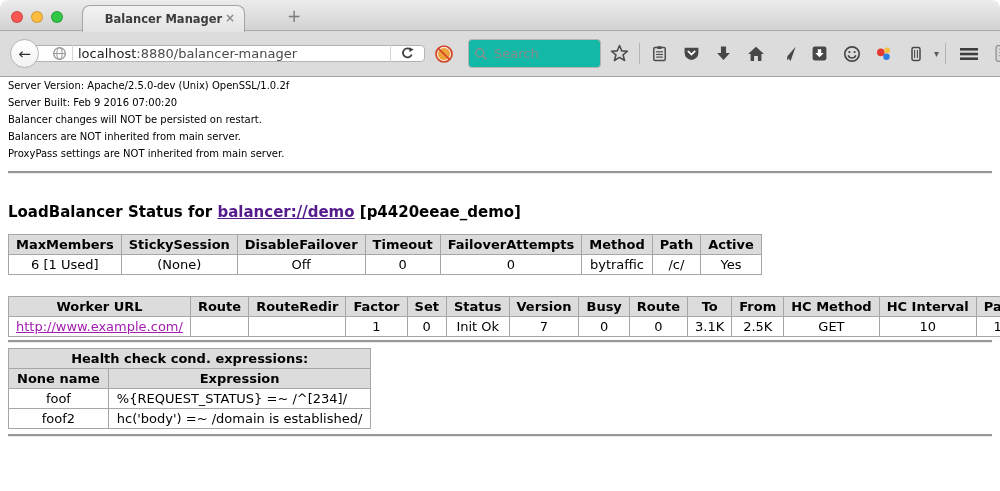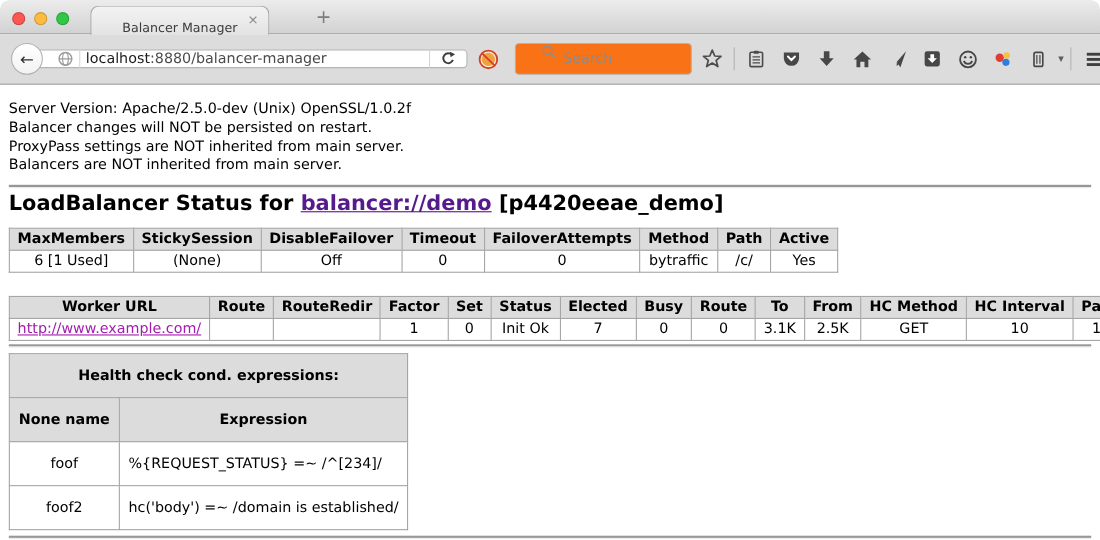--- a/index.html
+++ b/index.html
@@ -21,22 +21,22 @@
   .traffic { position:absolute; top:11px; left:11px; display:flex; gap:8px; }
   .light { width:12px; height:12px; border-radius:50%; border:1px solid rgba(0,0,0,0.18); }
   .light.red { background:#fc5753; }
   .light.yellow { background:#fdbc40; }
   .light.green { background:#33c748; }
   .tab {
     position:absolute; left:82px; top:5px; width:163px; height:27px;
     background:linear-gradient(#f3f3f3,#e3e3e3);
     border:1px solid #a5a5a5; border-bottom:none;
     border-radius:8px 8px 0 0;
-    display:flex; align-items:flex-end; justify-content:center;
-    font-size:11.5px; color:#3c3c3c;
+    display:flex; align-items:center; justify-content:center;
+    font-size:11.5px; color:#3c3c3c;font-weight:bold;
   }
   .tab-close { position:absolute; right:9px; top:6px; color:#8a8a8a; font-size:12px; line-height:12px; cursor:default; }
   .newtab { position:absolute; left:287px; top:6px; color:#7c7c7c; font-size:17px; font-weight:400; }
 
   
   .toolbar {
     height:46px; background:#dcdcdc; border-bottom:1px solid #a3a3a3;
     display:flex; align-items:center; padding:0 10px; gap:5px;
   }
   .back-btn {
@@ -49,56 +49,56 @@
     flex:0 0 396px; height:17px; margin-left:-15px;
     background:#ffffff; border:1px solid #b3b3b3; border-radius:4px;
     display:flex; align-items:center; padding:0 6px 0 22px; gap:5px;
   }
   .url-sep { width:1px; height:19px; background:#d6d6d6; }
   .url-text { font-size:13px; white-space:nowrap; overflow:hidden; flex:1; }
   .url-domain { color:#1c1c1c; }
   .url-rest { color:#4a4a4a; }
   .reload { display:flex; align-items:center; justify-content:center; width:22px; }
   .searchbar {
-    flex:0 0 133px; height:29px; background:#f97316;
+    flex:0 0 133px; height:29px; background:#14b8a6;
     border:1px solid #b3b3b3; border-radius:4px;
-    display:flex; padding:0 23px; gap:4px; margin-left:6px;
+    display:flex; align-items:center; padding:0 5px; gap:4px; margin-left:6px;
   }
   .searchbar input {
     border:none; outline:none; width:95px; font-size:13px;
     font-family:"DejaVu Sans","Liberation Sans",sans-serif; color:#333; background:transparent;
   }
   .searchbar input::placeholder { color:#8b8b8b; }
   .icon-btn {
     width:27px; height:27px; display:flex; align-items:center; justify-content:center; flex:0 0 auto;
   }
   .vsep { width:1px; height:21px; background:#b4b4b4; margin:0 1px; flex:0 0 auto; }
   .caret { font-size:10px; color:#5d5d5d; width:12px; text-align:center; }
   .right-group { margin-left:auto; display:flex; align-items:center; gap:8px; }
 
   
   .content { padding:0 8px; color:#000; }
   h1.page-title { font-size:24px; font-weight:bold; margin:21px 0 0 0; line-height:29px; }
-  .info { margin-top:14px; font-size:13px; line-height:17px; }
+  .info { margin-top:0; font-size:10px; line-height:17px; }
   hr { border:0; border-top:2px solid #979797; border-bottom:1px solid #eaeaea; }
   hr.hr1 { margin:9px 0 0 0; }
   hr.hr2 { margin:3px 0 0 0; }
   hr.hr3 { margin:5px 0 0 0; }
-  h3.status-heading { font-size:19px; font-weight:bold; margin:5px 0 0 0; line-height:18px; }
+  h3.status-heading { font-size:15px; font-weight:bold; margin:29px 0 0 0; line-height:18px; }
   a.vlink { color:#551a8b; text-decoration:underline; font-weight:bold; }
   a.cell-link { color:#a21caf; text-decoration:underline; }
 
   table.mgr { border-collapse:collapse; font-size:13px; }
   table.mgr th, table.mgr td { border:1px solid #a6a6a6; padding:2px 7px; text-align:center; white-space:nowrap; }
   table.mgr th { background:#dcdcdc; font-weight:bold; }
   table.balancer { margin-top:13px; }
   table.worker { margin-top:21px; width:982px; }
   table.worker td.left, table.health td.left { text-align:left; }
   table.health { margin-top:5px; }
-  table.health td, table.health th { padding:12px 8px; }
+  table.health td, table.health th { padding:2px 8px; }
 </style>
 </head>
 <body>
 
 <div class="window">
 
   <div class="titlebar">
     <div class="traffic">
       <div class="light red"></div>
       <div class="light yellow"></div>
@@ -235,23 +235,24 @@
             <line x1="5" y1="11" x2="10" y2="11" stroke="#8f8f8f" stroke-width="1"></line>
           </svg>
       </div>
     </div>
   </div>
 
   <div class="content">
 
     <div class="info">
       <div>Server Version: Apache/2.5.0-dev (Unix) OpenSSL/1.0.2f</div>
+      <div>Server Built: Feb 9 2016 07:00:20</div>
       <div>Balancer changes will NOT be persisted on restart.</div>
+      <div>Balancers are NOT inherited from main server.</div>
       <div>ProxyPass settings are NOT inherited from main server.</div>
-      <div>Balancers are NOT inherited from main server.</div>
     </div>
 
     <hr class="hr1">
 
     <h3 class="status-heading">
       <span>LoadBalancer Status for</span>
       <a href="#" class="vlink">balancer://demo</a>
       <span>[p4420eeae_demo]</span>
     </h3>
 
@@ -282,21 +283,21 @@
 
     <table class="mgr worker">
       <tbody>
           <tr>
         <th>Worker URL</th>
         <th>Route</th>
         <th>RouteRedir</th>
         <th>Factor</th>
         <th>Set</th>
         <th>Status</th>
-        <th>Elected</th>
+        <th>Version</th>
         <th>Busy</th>
         <th>Route</th>
         <th>To</th>
         <th>From</th>
         <th>HC Method</th>
         <th>HC Interval</th>
         <th>Passes</th>
 
       </tr>
       <tr>

